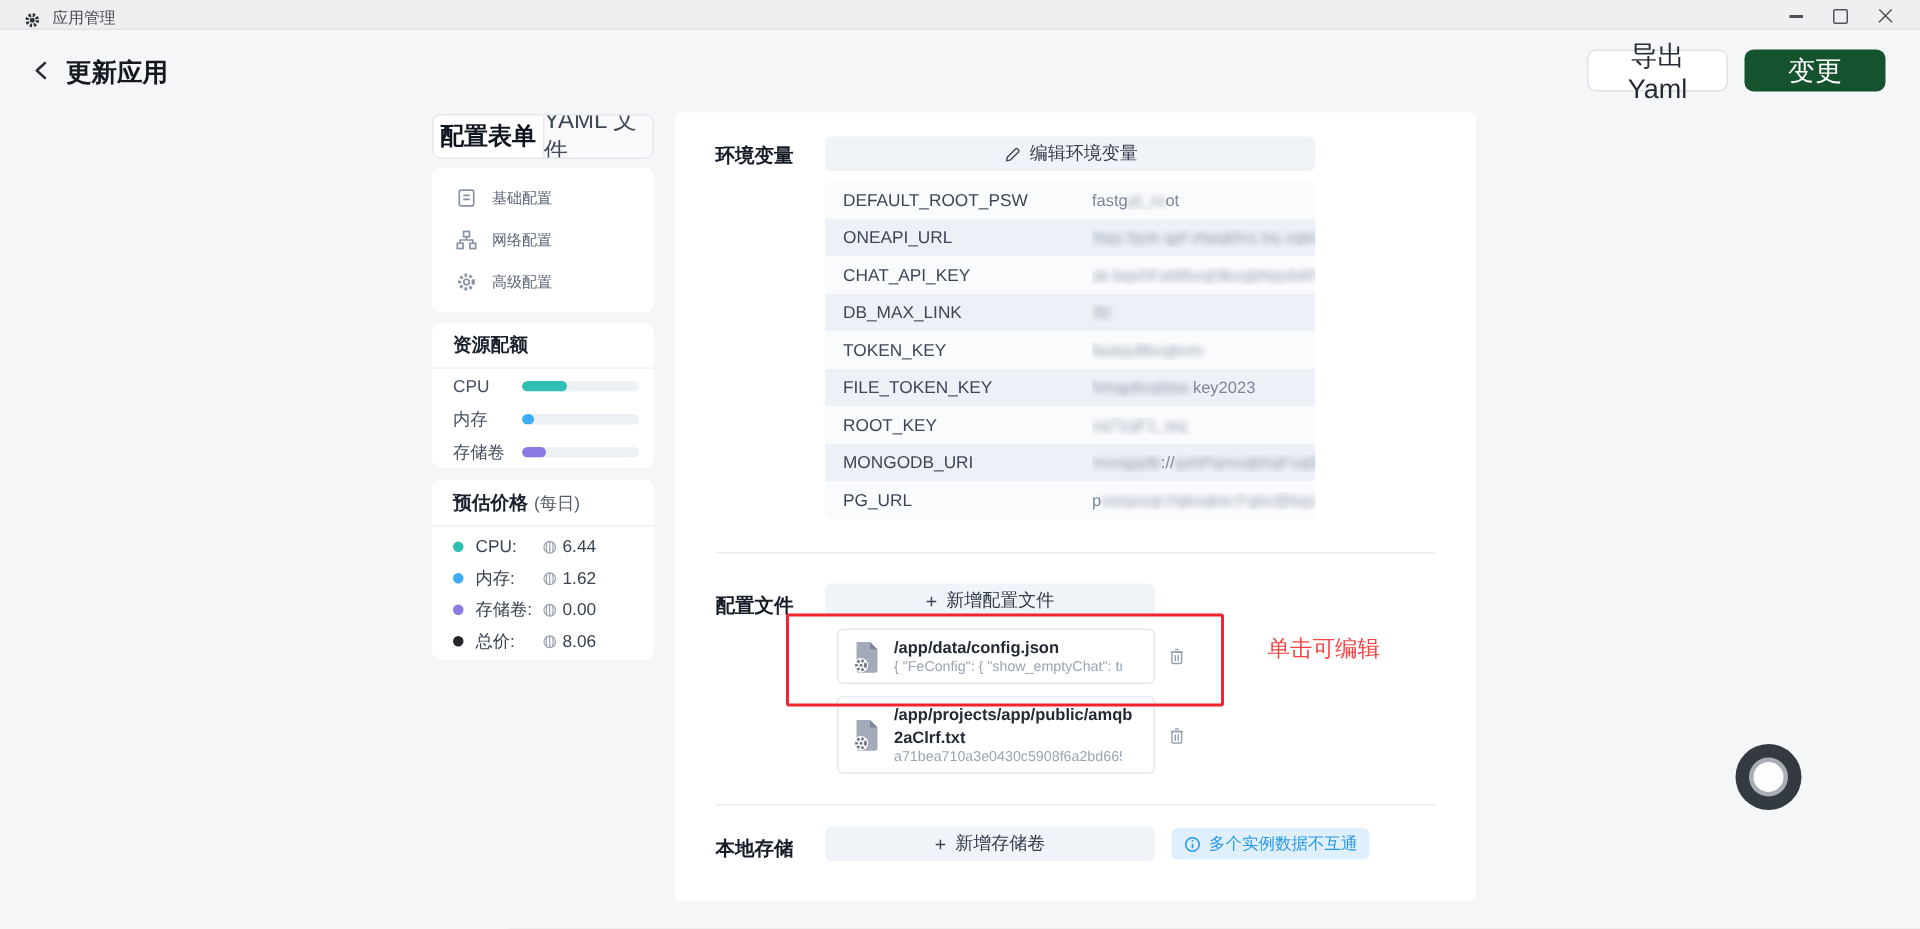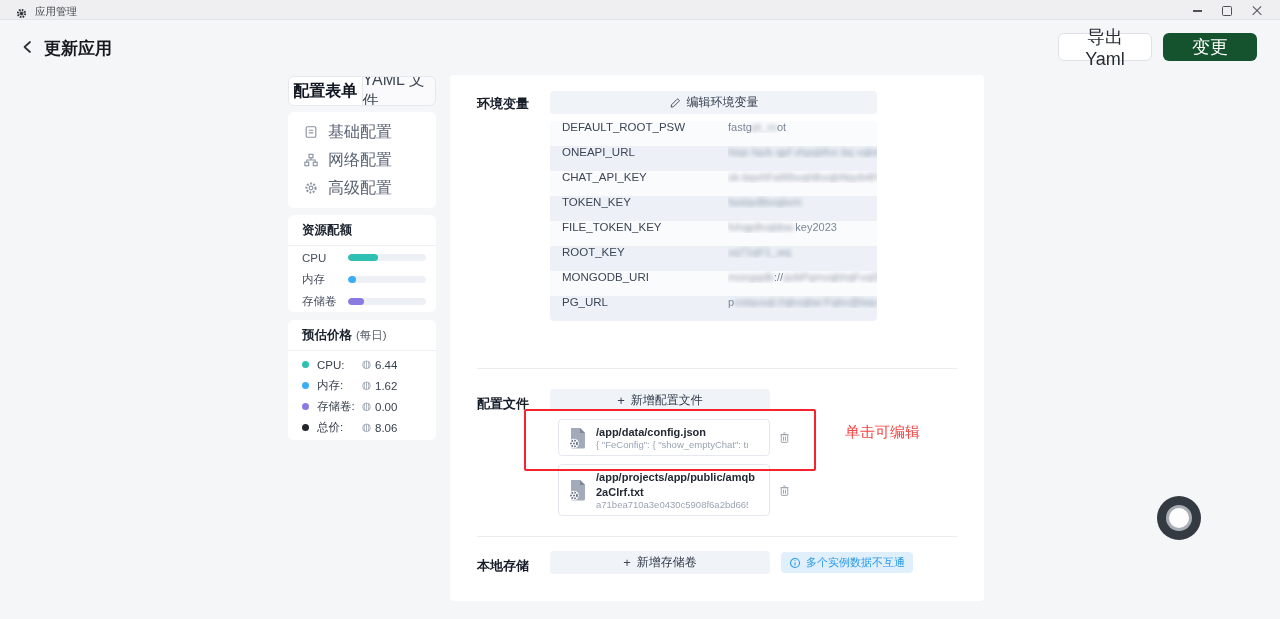--- a/index.html
+++ b/index.html
@@ -33,21 +33,21 @@
 
   
   .tabs{position:absolute;left:288px;top:76px;width:148px;height:30px;display:flex;
         background:#fafafc;border:1px solid #e6e8ed;border-radius:6px;overflow:hidden;box-sizing:border-box}
   .tab{flex:1;display:flex;align-items:center;justify-content:center;font-size:16px;color:#3e4856}
   .tab.active{background:#fff;font-weight:700;color:#101620;border-right:1px solid #e6e8ed}
 
   .nav-card{position:absolute;left:288px;top:112px;width:148px;height:96px;background:#fff;
             border-radius:6px;padding:6px 0;box-sizing:border-box}
   .nav-item{height:28px;display:flex;align-items:center;gap:10px;padding-left:16px;
-            font-size:16px;color:#5a6474}
+            font-size:10px;color:#5a6474}
   .ic{display:flex;align-items:center}
 
   .side-card{position:absolute;left:288px;width:148px;background:#fff;border-radius:6px;box-sizing:border-box}
   .quota-card{top:215px;height:97px}
   .price-card{top:320px;height:120px}
   .card-head{height:30px;display:flex;align-items:center;padding-left:14px;font-size:12.5px;
              font-weight:700;border-bottom:1px solid #eef0f4;color:#1b222e;gap:4px}
   .card-head .suffix{font-weight:400;color:#555d69;font-size:11.5px}
   .quota-row{height:21px;display:flex;align-items:center;padding:0 10px 0 14px;gap:4px;
              font-size:11.5px;color:#46505f;margin-top:1px}
@@ -59,21 +59,21 @@
   .plabel{width:44px}
   .pval{display:flex;align-items:center;gap:3px}
 
   
   .panel{position:absolute;left:450px;top:75px;width:534px;height:526px;background:#fff;border-radius:4px}
   .sec-label{position:absolute;left:27px;font-size:13px;font-weight:700;color:#161d29}
   .wide-btn{position:absolute;background:#f0f3f7;border:none;border-radius:4px;display:flex;
             align-items:center;justify-content:center;gap:6px;font-size:12px;color:#323c4b;box-sizing:border-box}
   .plus{font-size:13px;color:#3a4454;line-height:1}
   .env-table{position:absolute;left:100px;top:46px;width:327px;border-radius:4px;overflow:hidden}
-  .env-row{height:25px;display:flex;align-items:flex-start;font-size:11.5px}
+  .env-row{height:25px;display:flex;align-items:center;font-size:11.5px}
   .env-row:nth-child(odd){background:#fafbfd}
   .env-row:nth-child(even){background:#edf1f7}
   .env-key{width:166px;padding-left:12px;color:#3c4656;flex:none}
   .env-val{flex:1;color:#7c8799;font-size:11px;white-space:nowrap;overflow:hidden;padding-right:8px}
   .blur{filter:blur(2.3px);opacity:.8}
   .divider{position:absolute;left:27px;width:480px;height:1px;background:#ebedf1}
 
   .file-rows{position:absolute;left:100px;top:344px;width:327px}
   .file-row{display:flex;align-items:center;margin-left:8px;margin-bottom:8px}
   .file-card{width:212px;box-sizing:border-box;border:1px solid #e5e8ee;border-radius:4px;
@@ -273,20 +273,24 @@
           <span class="env-key" data-interactable="false">DEFAULT_ROOT_PSW</span>
           <span class="env-val" data-interactable="false"><span class="" data-interactable="false">fastg</span><span class="blur" data-interactable="false">pt_ro</span><span class="" data-interactable="false">ot</span></span>
         </div>
         <div class="env-row" data-interactable="false">
           <span class="env-key" data-interactable="false">ONEAPI_URL</span>
           <span class="env-val" data-interactable="false"><span class="blur" data-interactable="false">htqs fqvb qpf vhpqbfvs bq vqbm</span></span>
         </div>
         <div class="env-row" data-interactable="false">
           <span class="env-key" data-interactable="false">CHAT_API_KEY</span>
           <span class="env-val" data-interactable="false"><span class="blur" data-interactable="false">sk-bqvhFaWbvqhlbvqbNqvb4Fqv</span></span>
+        </div>
+        <div class="env-row" data-interactable="false">
+          <span class="env-key" data-interactable="false">DB_MAX_LINK</span>
+          <span class="env-val" data-interactable="false"><span class="blur" data-interactable="false">30</span></span>
         </div>
         <div class="env-row" data-interactable="false">
           <span class="env-key" data-interactable="false">TOKEN_KEY</span>
           <span class="env-val" data-interactable="false"><span class="blur" data-interactable="false">fastqv8bvqbvm</span></span>
         </div>
         <div class="env-row" data-interactable="false">
           <span class="env-key" data-interactable="false">FILE_TOKEN_KEY</span>
           <span class="env-val" data-interactable="false"><span class="blur" data-interactable="false">fvhqp8vqbbw.</span><span class="" data-interactable="false">key2023</span></span>
         </div>
         <div class="env-row" data-interactable="false">

